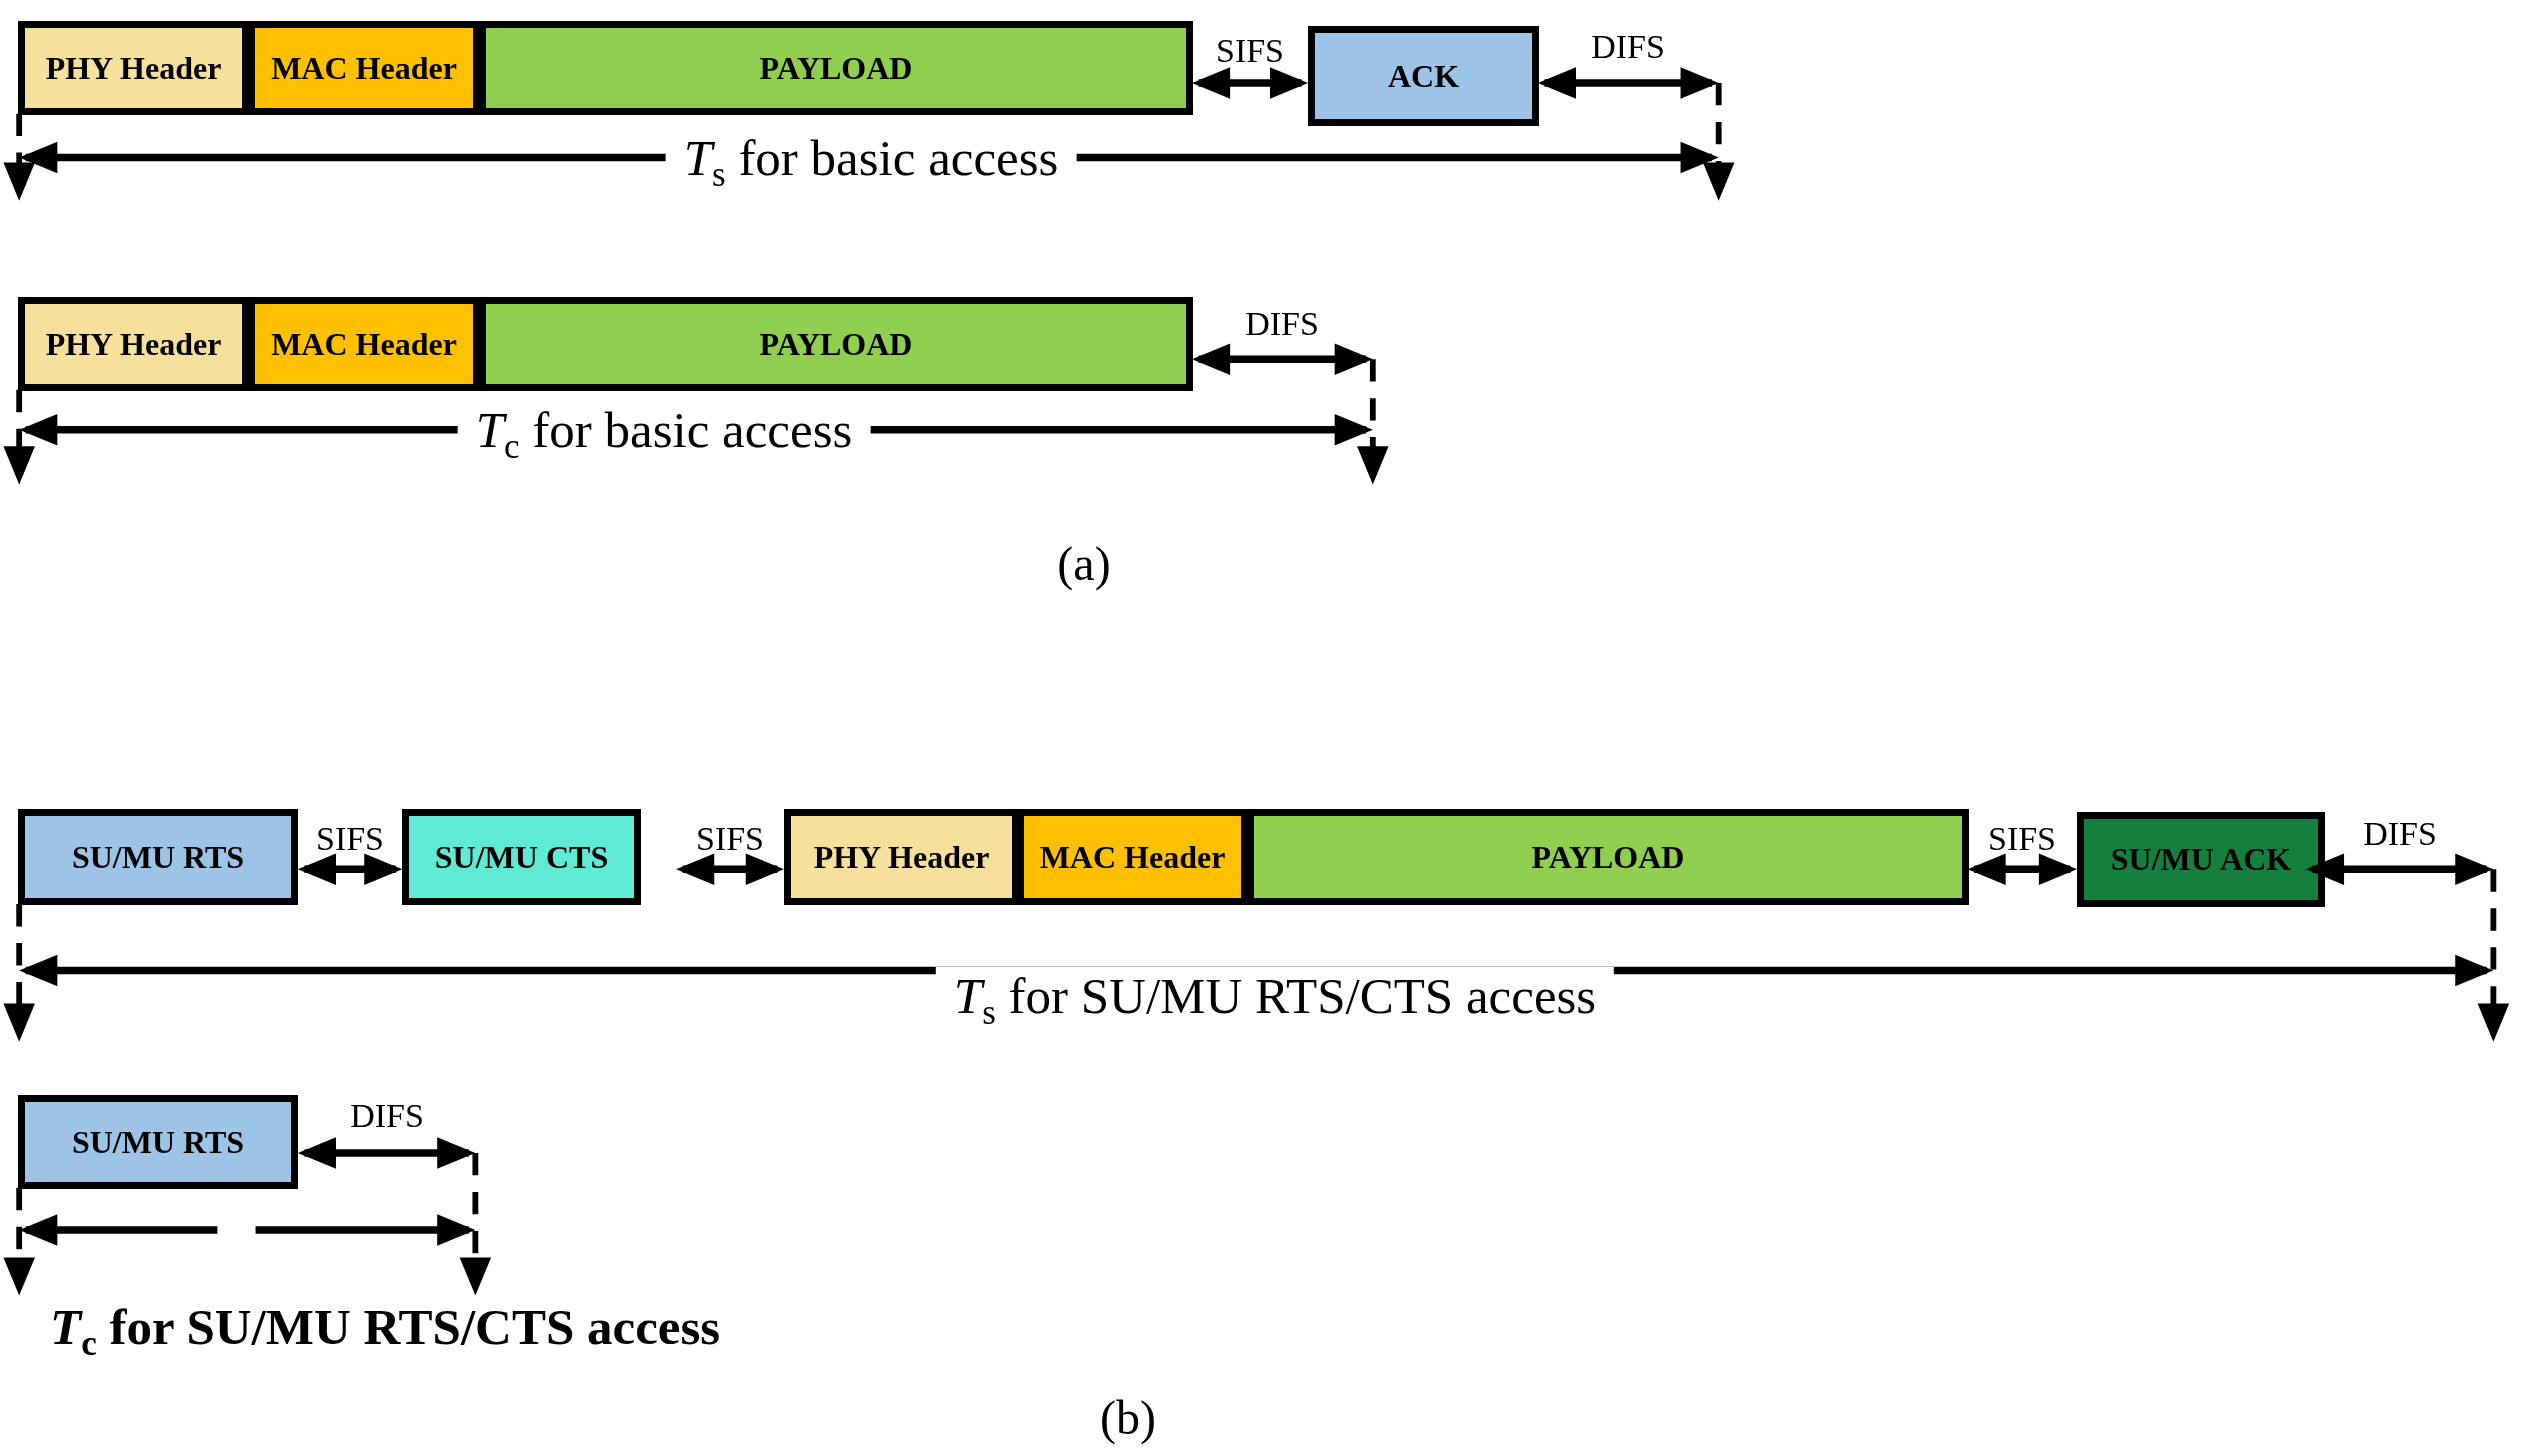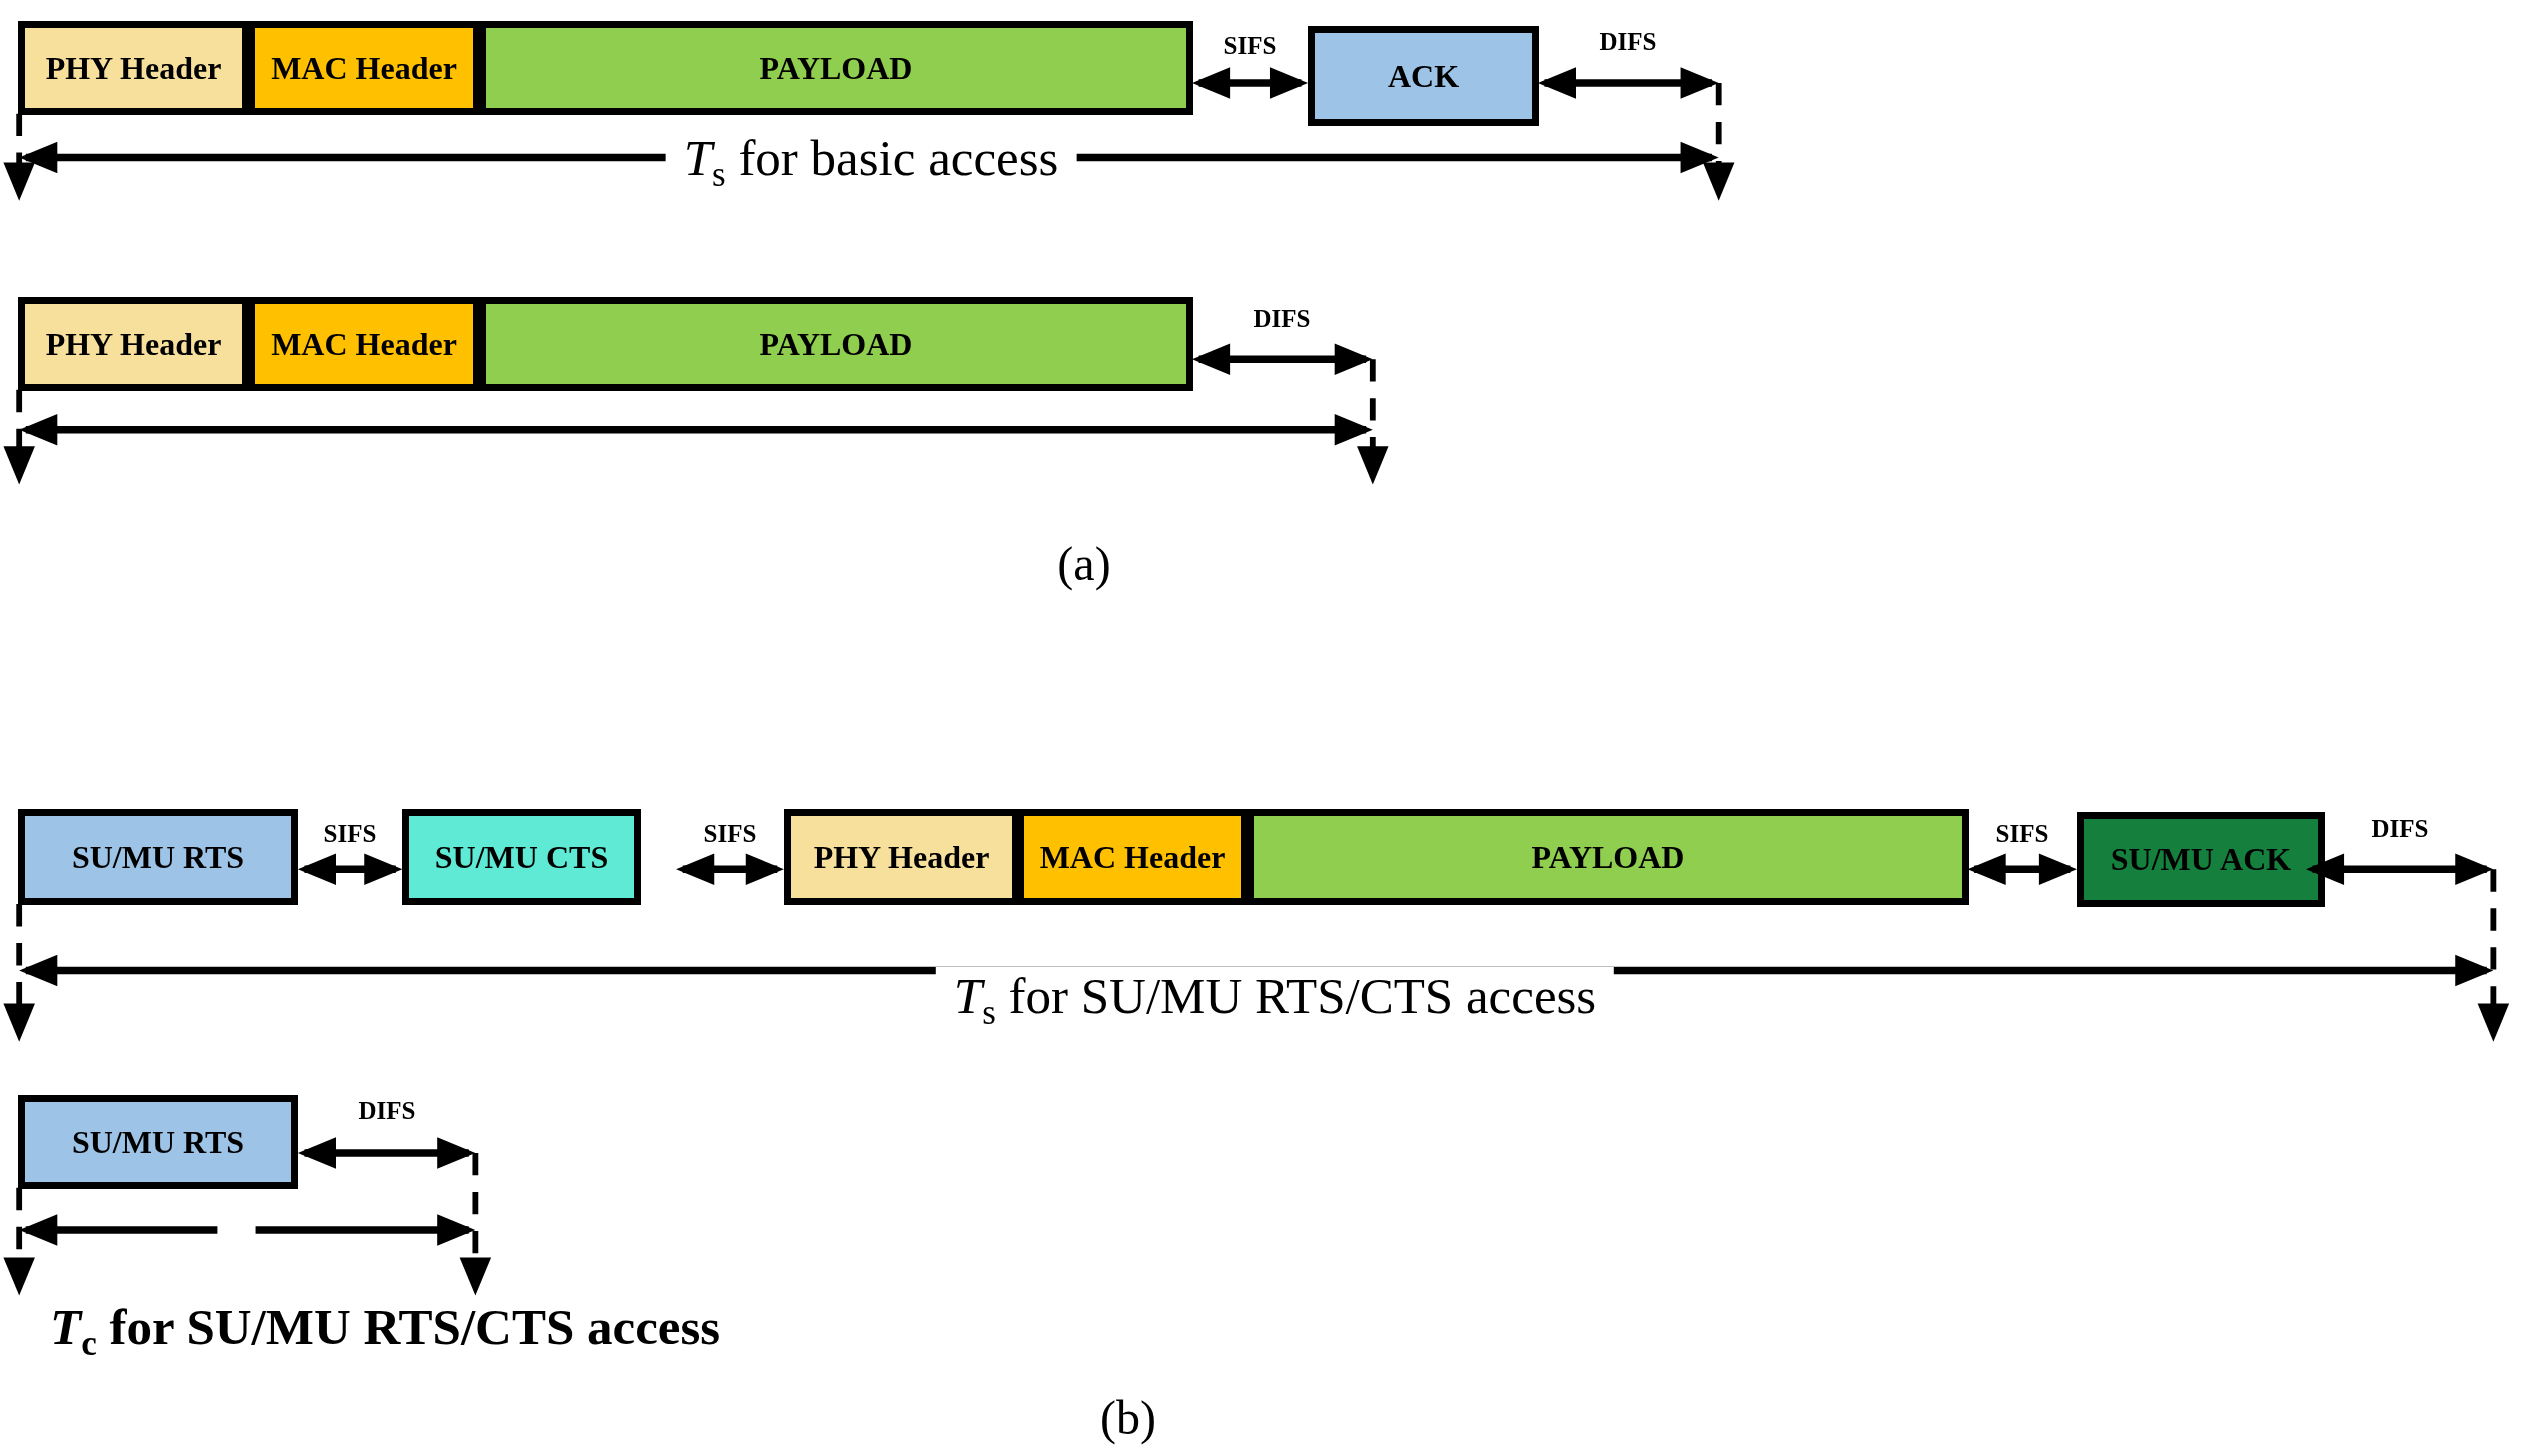--- a/index.html
+++ b/index.html
@@ -7,21 +7,21 @@
     position:relative;width:2525px;height:1454px;background:#ffffff;overflow:hidden;
     font-family:"Liberation Serif","DejaVu Serif",serif;color:#000;
   }
   .box{
     position:absolute;border:7.5px solid #000;box-sizing:border-box;
     display:flex;align-items:center;justify-content:center;
     font-weight:bold;font-size:32px;white-space:nowrap;
   }
   .gap-label{
     position:absolute;transform:translateX(-50%);
-    font-size:25px;font-weight:bold;white-space:nowrap;
+    font-size:34px;font-weight:normal;white-space:nowrap;
   }
   .duration{
     position:absolute;transform:translate(-50%,-50%);
     font-size:51px;white-space:nowrap;background:#fff;padding:0 18px;z-index:3;
   }
   .duration.no-mask{transform:none;background:transparent;padding:0;}
   .duration .sym{font-style:italic;}
   .duration sub{font-size:35px;line-height:0;}
   .caption{
     position:absolute;transform:translate(-50%,-50%);font-size:48px;white-space:nowrap;
@@ -45,20 +45,24 @@
     <span class="sym">T</span><sub>s</sub>
     <span>for basic access</span>
   </div>
 
   <div class="box" style="left: 18px; top: 297px; width: 231px; height: 94px; background: rgb(247, 223, 156);">PHY Header</div>
   <div class="box" style="left: 248px; top: 297px; width: 232px; height: 94px; background: rgb(255, 192, 0);">MAC Header</div>
   <div class="box" style="left: 479px; top: 297px; width: 714px; height: 94px; background: rgb(143, 206, 78);">PAYLOAD</div>
 
   <div class="gap-label" style="left:1282px;top:305px;">DIFS</div>
 
+  <div class="duration" style="left:664px;top:430px;">
+    <span class="sym">T</span><sub>c</sub>
+    <span>for basic access</span>
+  </div>
 
   <div class="caption" style="left:1084px;top:563px;">(a)</div>
 
   <div class="box" style="left: 18px; top: 809px; width: 280px; height: 96px; background: rgb(157, 195, 230);">SU/MU RTS</div>
   <div class="box" style="left: 402px; top: 809px; width: 239px; height: 96px; background: #5eead4;">SU/MU CTS</div>
   <div class="box" style="left: 784px; top: 809px; width: 235px; height: 96px; background: rgb(247, 223, 156);">PHY Header</div>
   <div class="box" style="left: 1017px; top: 809px; width: 231px; height: 96px; background: rgb(255, 192, 0);">MAC Header</div>
   <div class="box" style="left: 1247px; top: 809px; width: 722px; height: 96px; background: rgb(143, 206, 78);">PAYLOAD</div>
   <div class="box" style="left: 2077px; top: 812px; width: 248px; height: 95px; background: #15803d; text-align: right;">SU/MU ACK</div>
 

